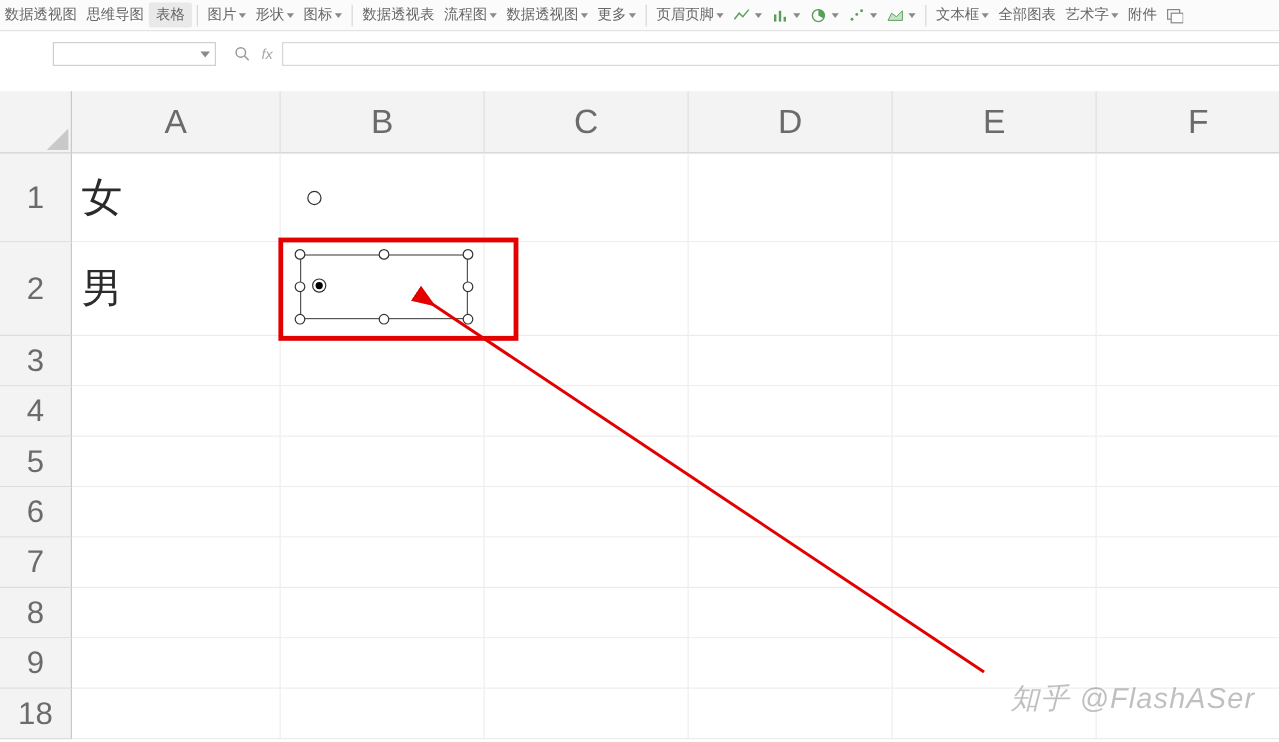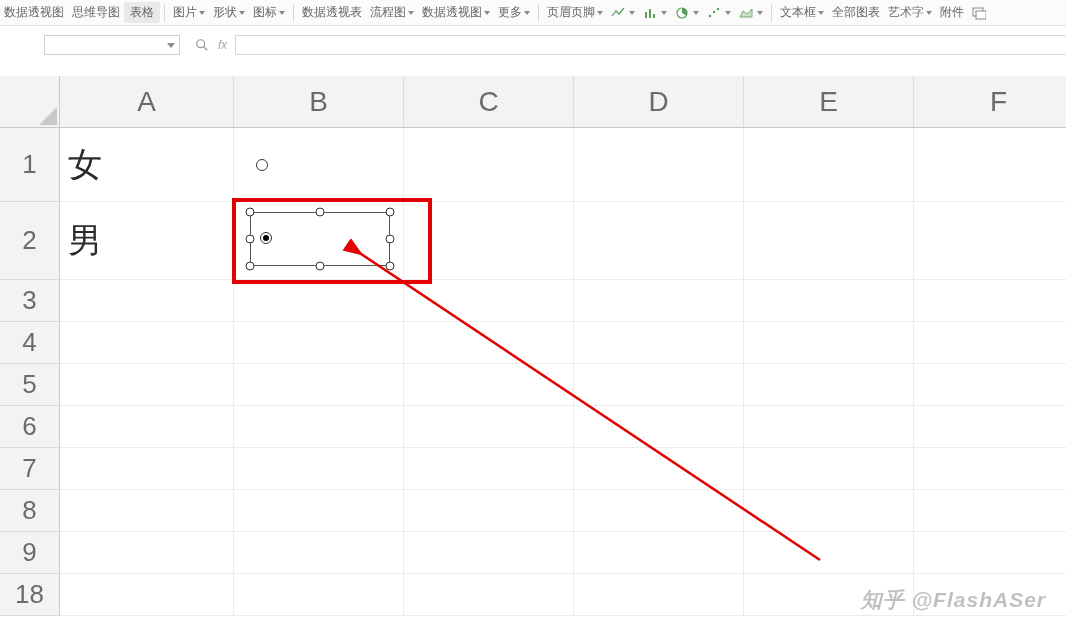--- a/index.html
+++ b/index.html
@@ -40,21 +40,21 @@
   .selected-object { position:absolute; border:1px solid #555; background:transparent; }
   .sel-handle { position:absolute; width:9px; height:9px; border:1px solid #333; border-radius:50%; background:#fff; transform:translate(-50%,-50%); }
   .radio-dot { position:absolute; width:12px; height:12px; border:1px solid #333; border-radius:50%; background:#fff; display:flex; align-items:center; justify-content:center; }
   .radio-dot::after { content:""; width:6px; height:6px; border-radius:50%; background:#000; }
 
   
   .anno-box { position:absolute; border:4px solid #e20000; background:transparent; }
   .anno-arrow-svg { position:absolute; left:0; top:0; pointer-events:none; }
 
   
-  .watermark { position:absolute; right:20px; bottom:4px; font-size:21px; color:rgba(0,0,0,0.25); font-style:italic; font-weight:700; letter-spacing:1px; pointer-events:none; }
+  .watermark { position:absolute; right:20px; bottom:20px; font-size:24px; color:rgba(0,0,0,0.25); font-style:italic; font-weight:400; letter-spacing:1px; pointer-events:none; }
 </style>
 </head>
 <body>
 
 <div class="ribbon">
   <div class="rb-item">
       <span>数据透视图</span>
     </div>
   <div class="rb-item">
       <span>思维导图</span>

